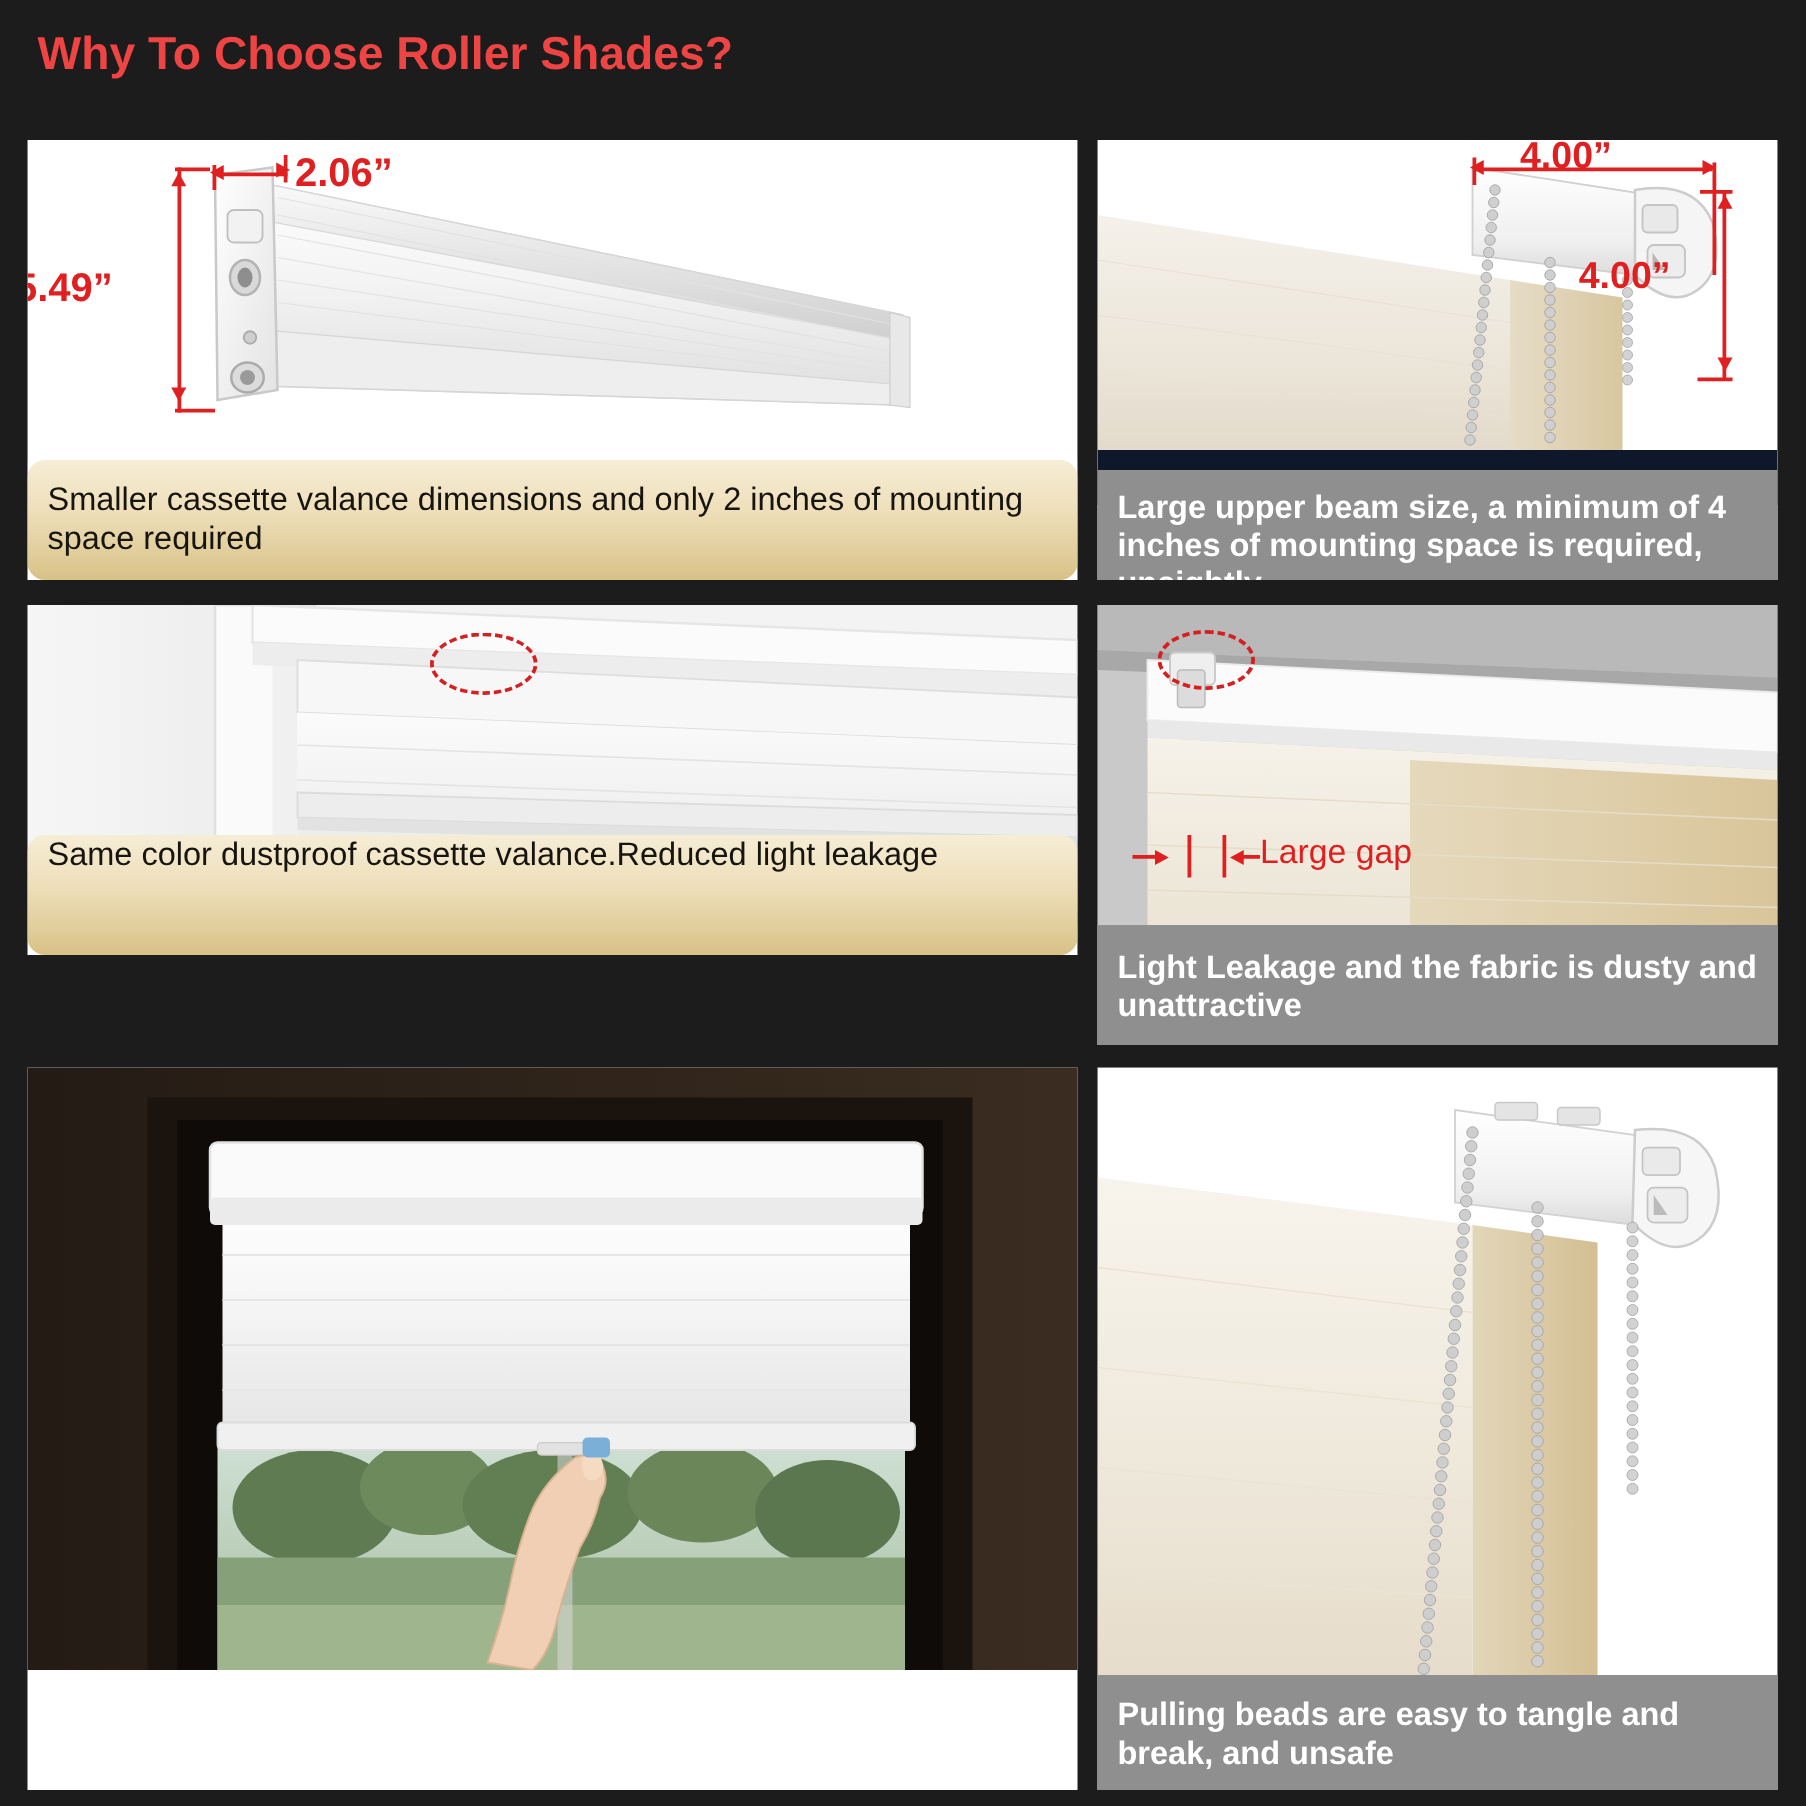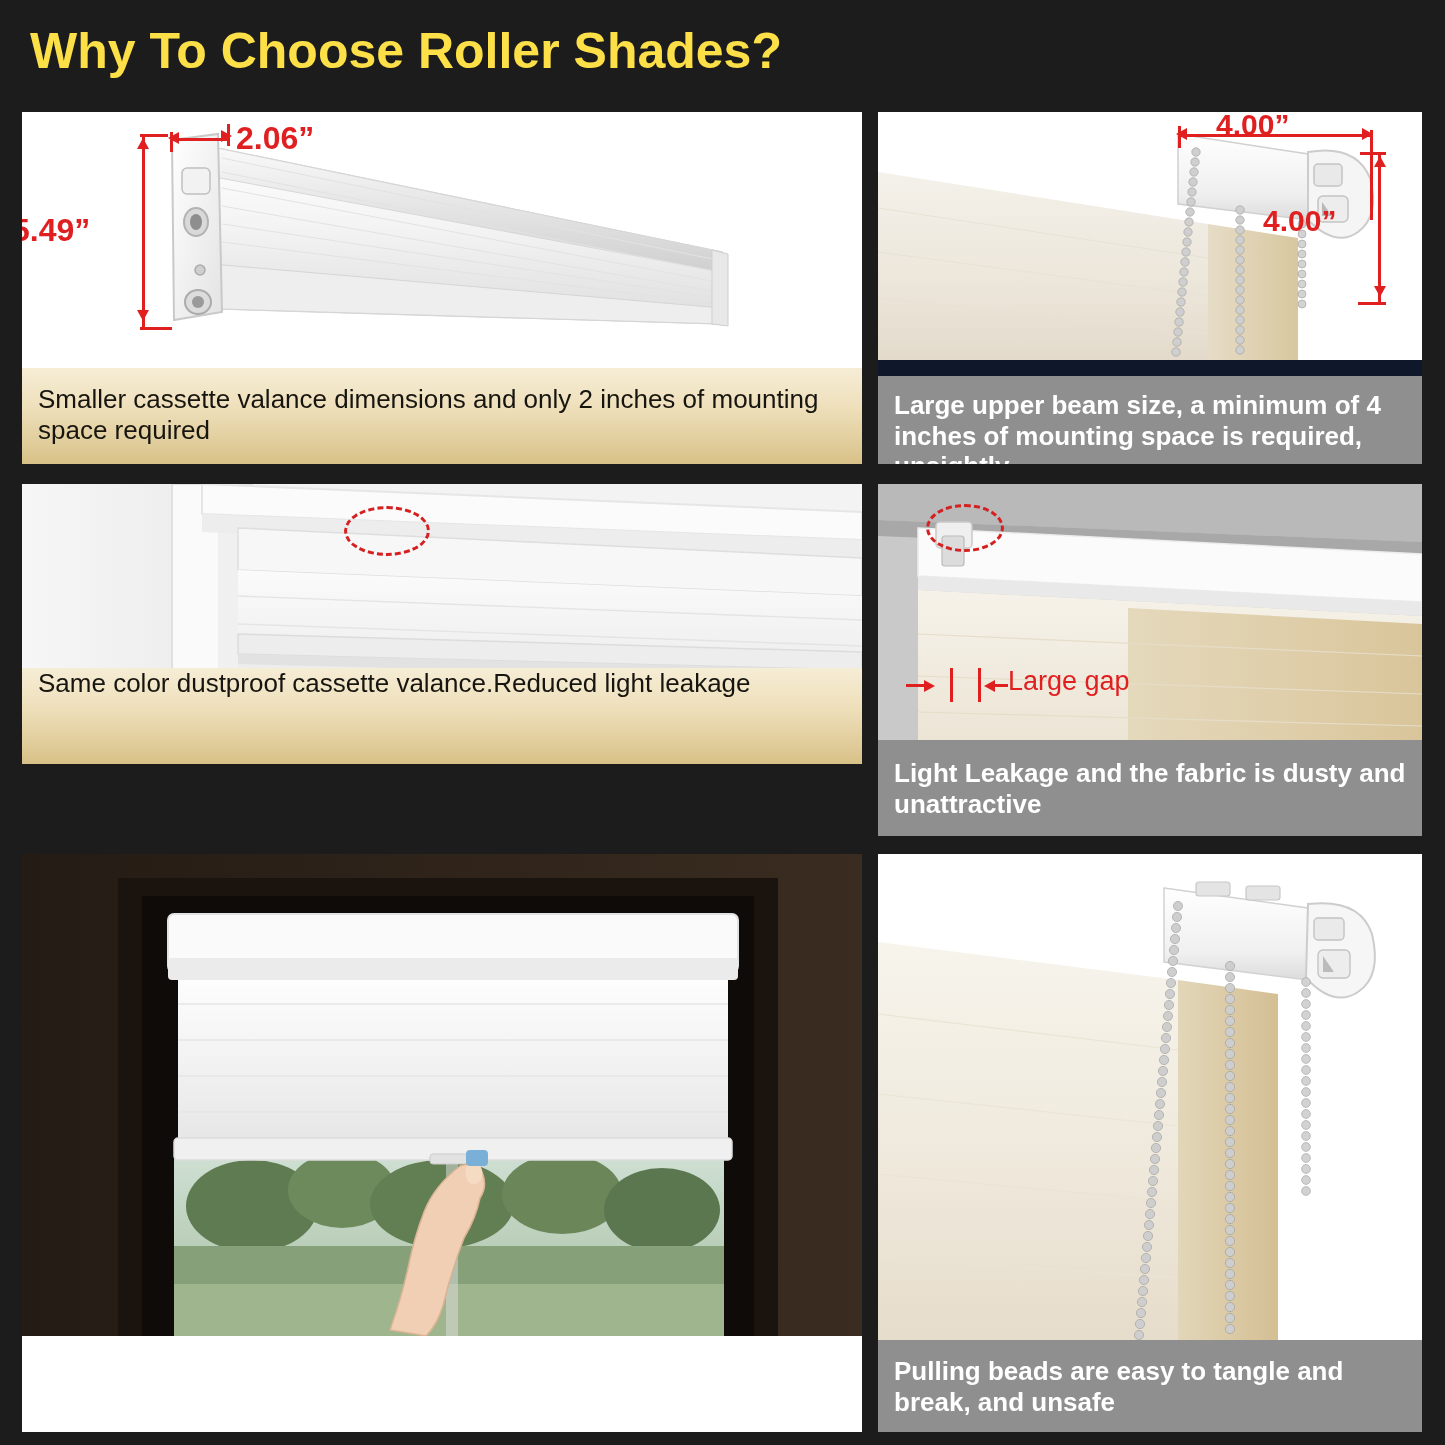--- a/index.html
+++ b/index.html
@@ -18,23 +18,23 @@
     width: 1445px;
     height: 1445px;
     background: #1c1c1c;
     box-sizing: border-box;
   }
   
   .title {
     position: absolute;
     left: 30px;
     top: 22px;
-    font-size: 50px;
+    font-size: 37px;
     font-weight: bold;
-    color: #fde047;
+    color: #ef4444;
     letter-spacing: 0px;
     white-space: nowrap;
   }
   
   .grid {
     position: absolute;
     left: 22px;
     top: 112px;
     width: 1400px;
     height: 1320px;
@@ -72,20 +72,21 @@
     box-sizing: border-box;
     padding: 12px 14px 12px 16px;
     font-size: 26px;
     line-height: 1.18;
     font-weight: normal;
     color: #111;
   }
   .caption.gold {
     background: linear-gradient(180deg, #f6edd6 0%, #efe0bc 40%, #e2cf9e 75%, #d8c187 100%);
     color: #17150f;
+    border-radius: 14px;
   }
   .caption.grey {
     background: #8f8f8f;
     color: #ffffff;
     font-weight: bold;
   }
   .cap-tl { height: 96px; padding-top: 16px; }
   .cap-tr { height: 88px; padding-top: 14px; }
   .cap-ml { height: 96px; padding-top: 0; }
   .cap-mr { height: 96px; padding-top: 18px; }

